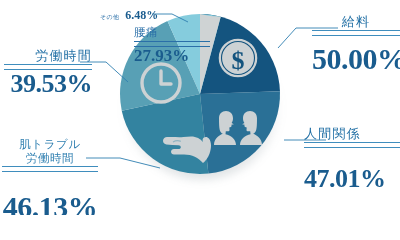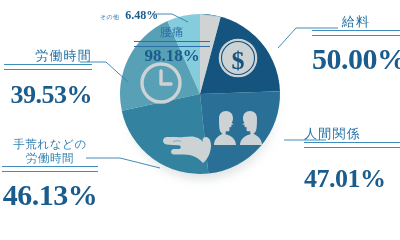--- a/index.html
+++ b/index.html
@@ -107,24 +107,24 @@
     <svg class="pie-icon" style="left:48px;top:112px;" width="54" height="44" viewBox="0 0 54 44">
       <path fill="#cdd2d4" d="M7 17c-2 0-4 1.6-4 3.8 0 2 1.5 3.4 3.4 3.6 4 .4 8 .6 12 .9 1.6 .1 2.4 .8 2.4 1.9 0 1.1-.9 1.8-2.2 1.8H14c-1.7 0-3 1.2-3 2.8s1.3 2.8 3 2.8h10c8 0 14.5 3.5 19 8.4 2.2-1.7 5-5.3 6.5-9.3 2.2-5.8 2-11.6-.4-14.9-1.5-2-3.6-2.3-5.2-1.2-1.3 .9-1.6 2.6-1 4.4-2.2-3.3-6.6-5.6-11.8-5.6-2.6 0-5.2 .4-7.6 .6-4.4 .4-8.2 0-11.5 0z"></path>
       <path fill="none" stroke="#8fb4c2" stroke-width="1.2" d="M13 22c2.5-1.4 5.4-1.6 7.8-.6"></path>
     </svg>
 
     <svg class="pie-icon" style="left:26px;top:52px;" width="46" height="46" viewBox="0 0 46 46">
       <circle cx="23" cy="23" r="19" fill="none" stroke="#cdd2d4" stroke-width="3.4"></circle>
       <path d="M23 11 V24 H33" fill="none" stroke="#cdd2d4" stroke-width="3.4" stroke-linecap="round" stroke-linejoin="round"></path>
     </svg>
 
-    <div class="lbl inpie" style="left:22px;top:18px;width:76px;text-align:center;">
+    <div class="lbl inpie" style="left:22px;top:18px;width:76px;">
       <div class="cat">腰痛</div>
       <div class="rule"></div>
-      <div class="pct md">98.18%</div>
+      <div class="pct md">27.93%</div>
     </div>
   </div>
 
   <svg style="position:absolute;left:0;top:0;" width="400" height="215">
 
     <polyline class="leader" points="278,48 296,28 338,28"></polyline>
 
     <polyline class="leader" points="284,140 300,140 326,140"></polyline>
 
     <polyline class="leader" points="160,168 120,158 86,158"></polyline>
@@ -140,30 +140,30 @@
     <div class="pct xl" style="margin-top:8px;">50.00%</div>
   </div>
 
   <div class="lbl" style="left:304px;top:126px;width:96px;">
     <div class="cat big">人間関係</div>
     <div class="rule"></div>
     <div class="pct lg" style="margin-top:18px;">47.01%</div>
   </div>
 
   <div class="lbl" style="left:2px;top:138px;width:96px;text-align:center;">
-    <div class="cat">手荒れなどの</div>
+    <div class="cat">肌トラブル</div>
     <div class="cat">労働時間</div>
     <div class="rule"></div>
-    <div class="pct xl" style="margin-top:8px;">46.13%</div>
+    <div class="pct xl" style="margin-top:20px;">46.13%</div>
   </div>
 
   <div class="lbl" style="left:4px;top:48px;width:88px;text-align:right;">
     <div class="cat big">労働時間</div>
     <div class="rule"></div>
-    <div class="pct lg" style="margin-top:12px;">39.53%</div>
+    <div class="pct lg" style="margin-top:1px;">39.53%</div>
   </div>
 
   <div class="lbl" style="left:100px;top:5px;width:56px;text-align:right;white-space:nowrap;">
     <span class="tiny-cat">その他</span>
     <span class="pct sm" style="margin-left:2px;">6.48%</span>
   </div>
 
 </div>
 
 </body></html>

